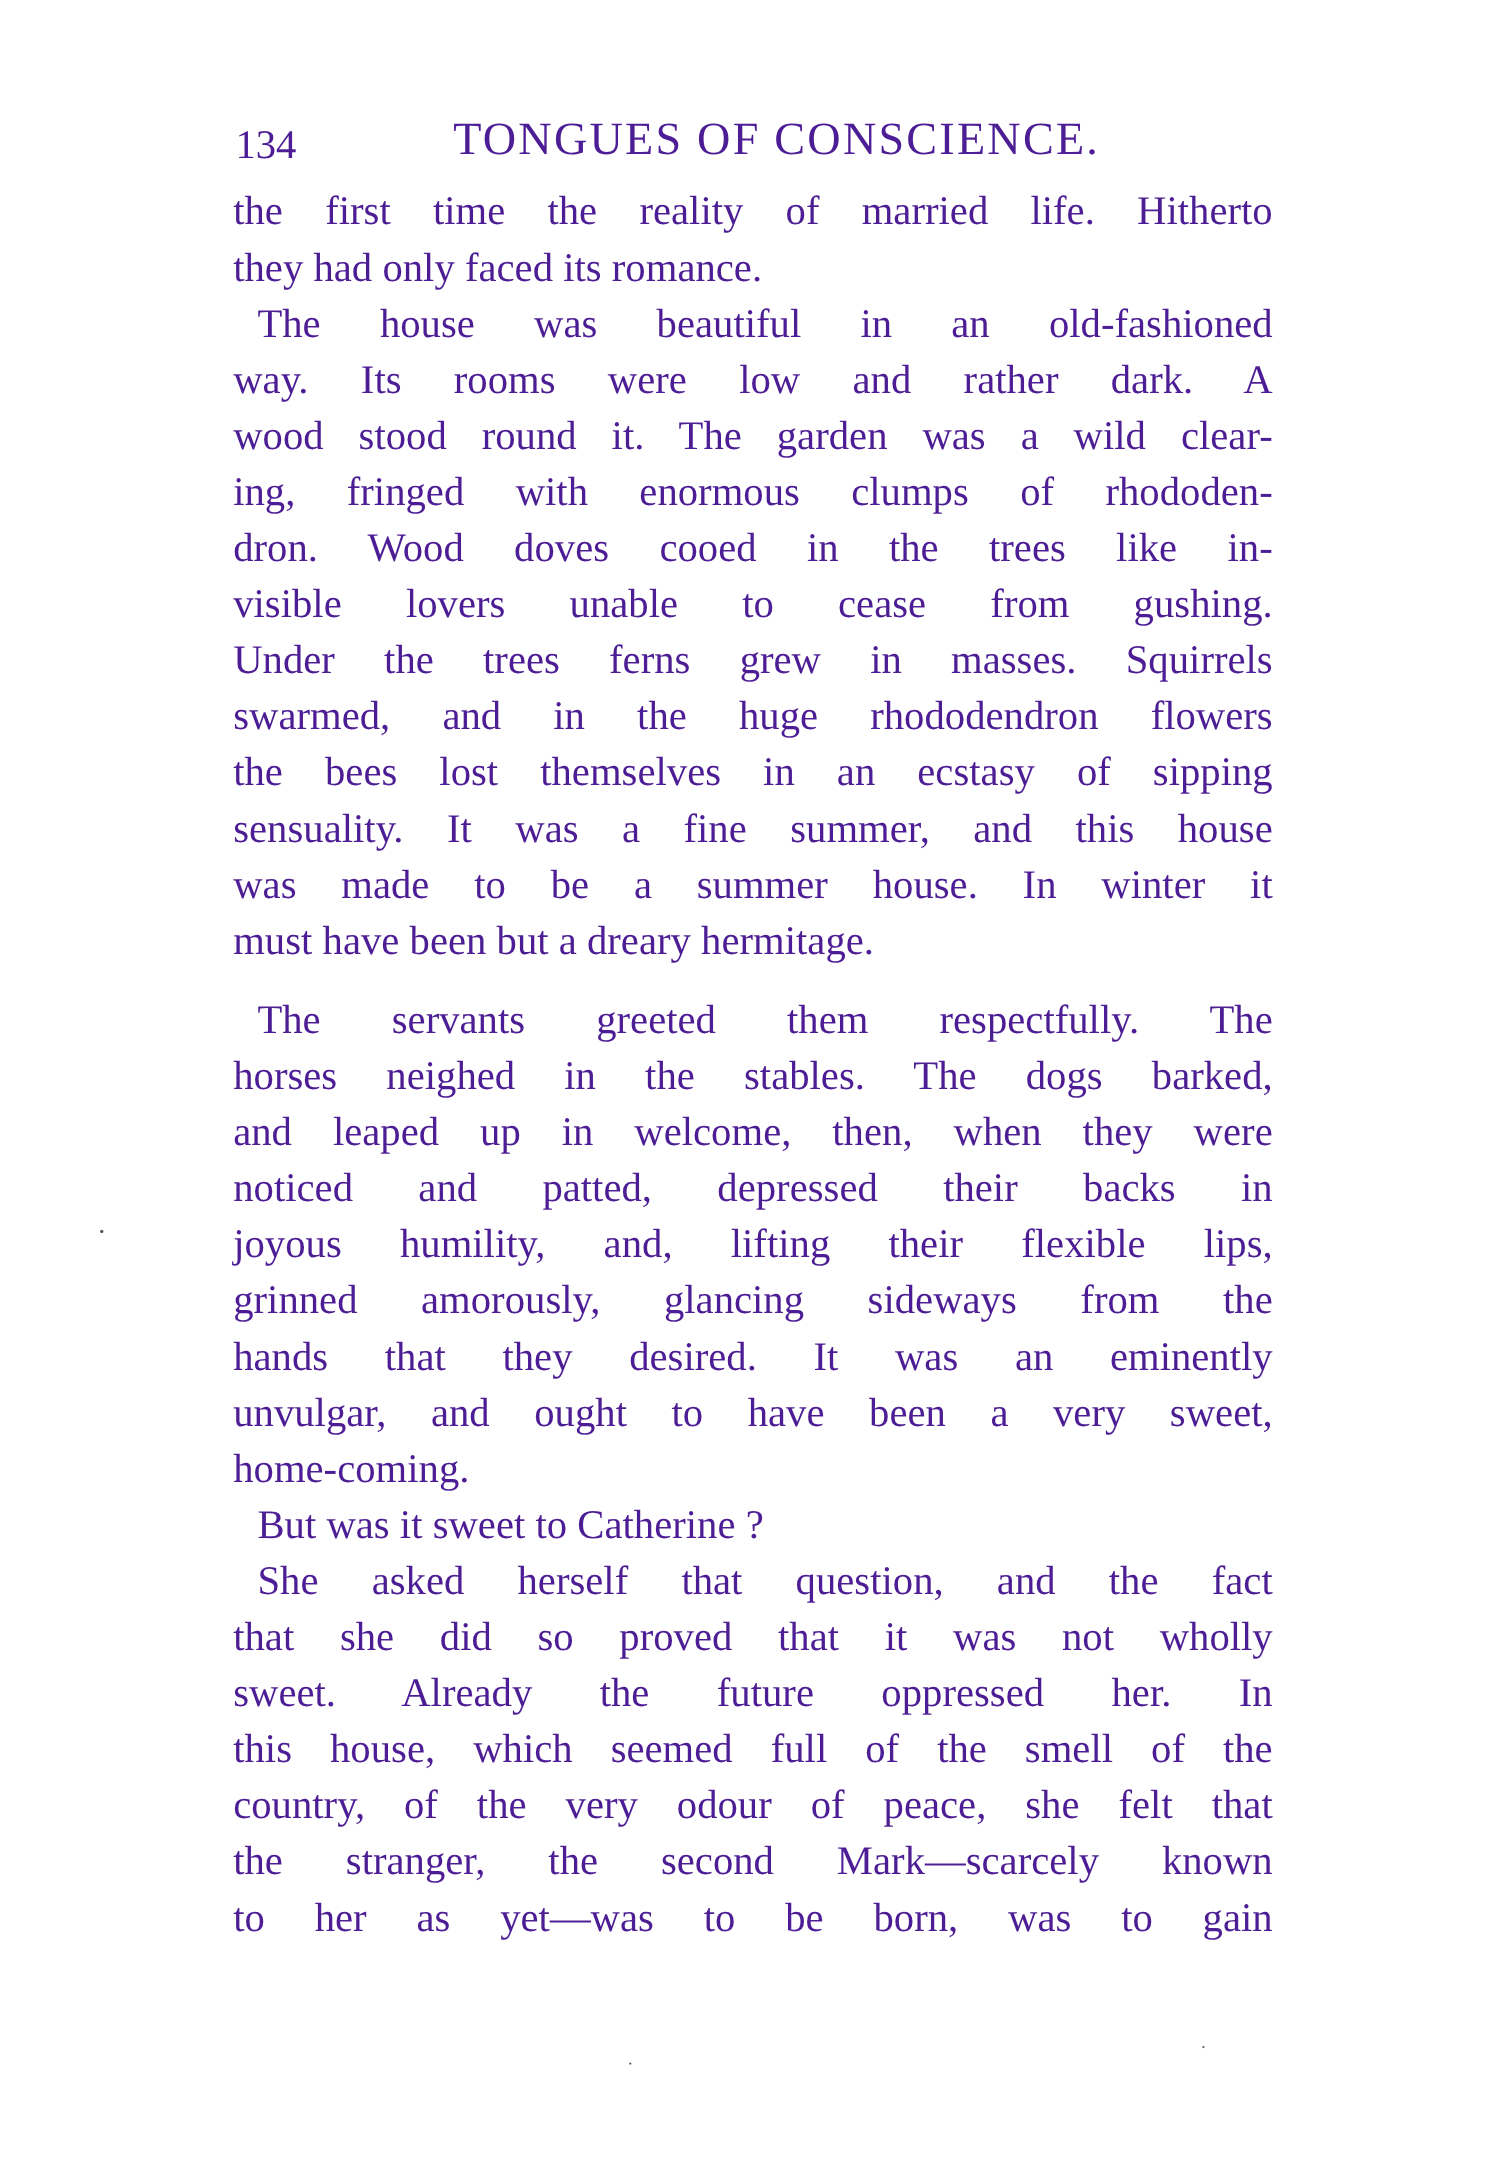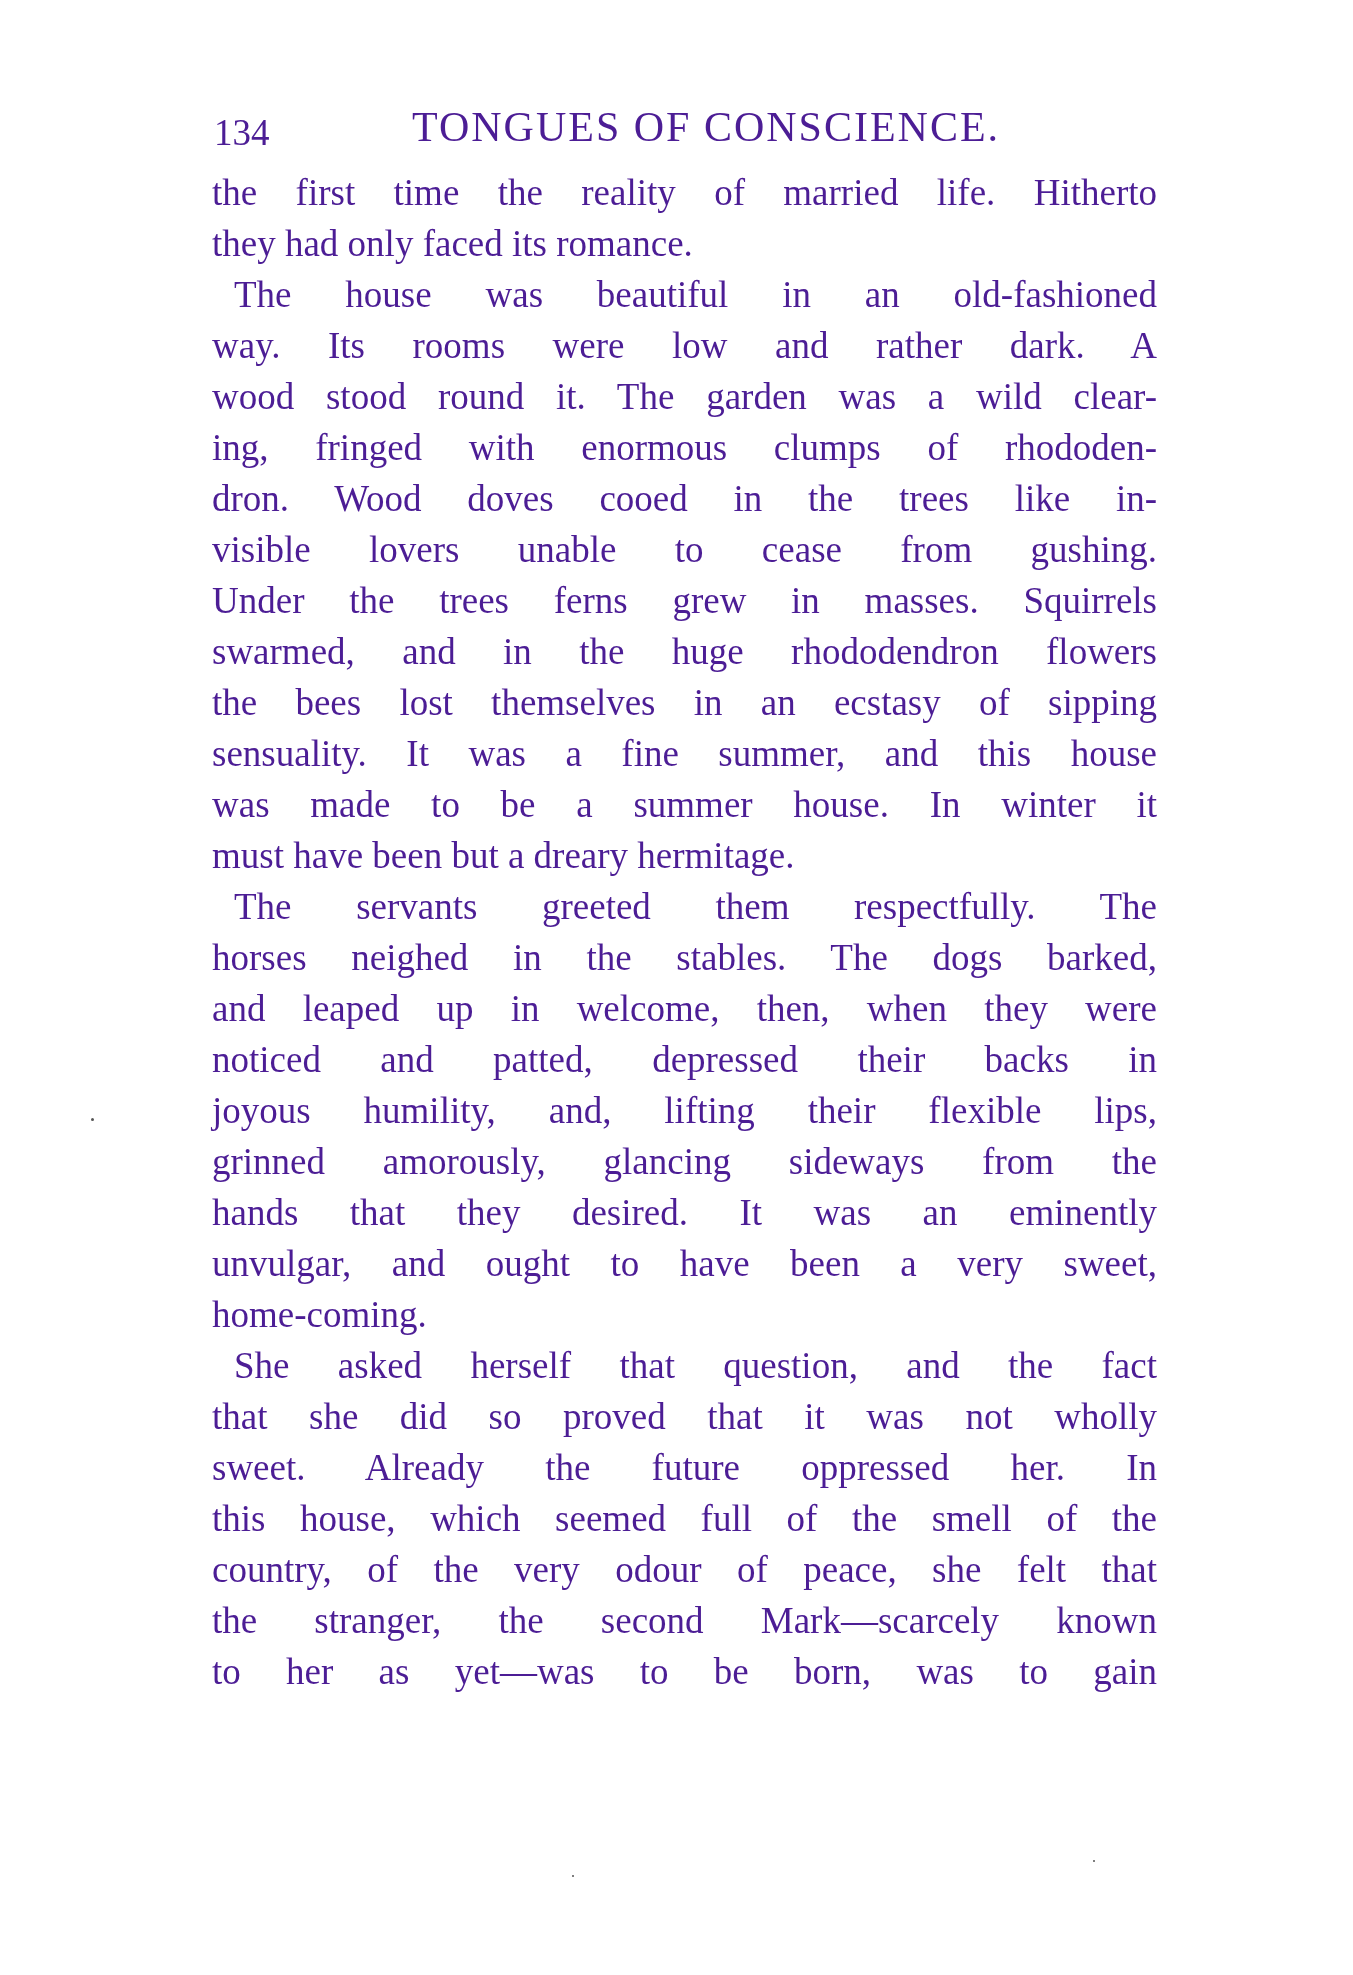--- a/index.html
+++ b/index.html
@@ -44,29 +44,30 @@
       <div class="line" style="white-space: normal;">wood stood round it.  The garden was a wild clear-</div>
       <div class="line" style="white-space: normal;">ing, fringed with enormous clumps of rhododen-</div>
       <div class="line" style="white-space: normal;">dron.  Wood doves cooed in the trees like in-</div>
       <div class="line" style="white-space: normal;">visible lovers unable to cease from gushing.</div>
       <div class="line" style="white-space: normal;">Under the trees ferns grew in masses.  Squirrels</div>
       <div class="line" style="white-space: normal;">swarmed, and in the huge rhododendron flowers</div>
       <div class="line" style="white-space: normal;">the bees lost themselves in an ecstasy of sipping</div>
       <div class="line" style="white-space: normal;">sensuality.  It was a fine summer, and this house</div>
       <div class="line" style="white-space: normal;">was made to be a summer house.  In winter it</div>
       <div class="line last" style="white-space: normal;">must have been but a dreary hermitage.</div>
-      <div class="line indent" style="white-space: normal;">The servants greeted them respectfully.  The</div>
+      <div class="line indent" style="white-space: normal; margin-top: 21px;">The servants greeted them respectfully.  The</div>
       <div class="line" style="white-space: normal;">horses neighed in the stables.  The dogs barked,</div>
       <div class="line" style="white-space: normal;">and leaped up in welcome, then, when they were</div>
       <div class="line" style="white-space: normal;">noticed and patted, depressed their backs in</div>
       <div class="line" style="white-space: normal;">joyous humility, and, lifting their flexible lips,</div>
       <div class="line" style="white-space: normal;">grinned amorously, glancing sideways from the</div>
       <div class="line" style="white-space: normal;">hands that they desired.  It was an eminently</div>
       <div class="line" style="white-space: normal;">unvulgar, and ought to have been a very sweet,</div>
       <div class="line last" style="white-space: normal;">home-coming.</div>
+      <div class="line indent last" style="white-space: normal;">But was it sweet to Catherine ?</div>
       <div class="line indent" style="white-space: normal;">She asked herself that question, and the fact</div>
       <div class="line" style="white-space: normal;">that she did so proved that it was not wholly</div>
       <div class="line" style="white-space: normal;">sweet.  Already the future oppressed her.  In</div>
       <div class="line" style="white-space: normal;">this house, which seemed full of the smell of the</div>
       <div class="line" style="white-space: normal;">country, of the very odour of peace, she felt that</div>
       <div class="line" style="white-space: normal;">the stranger, the second Mark—scarcely known</div>
       <div class="line" style="white-space: normal;">to her as yet—was to be born, was to gain</div>
     </div>
 </div>
 

